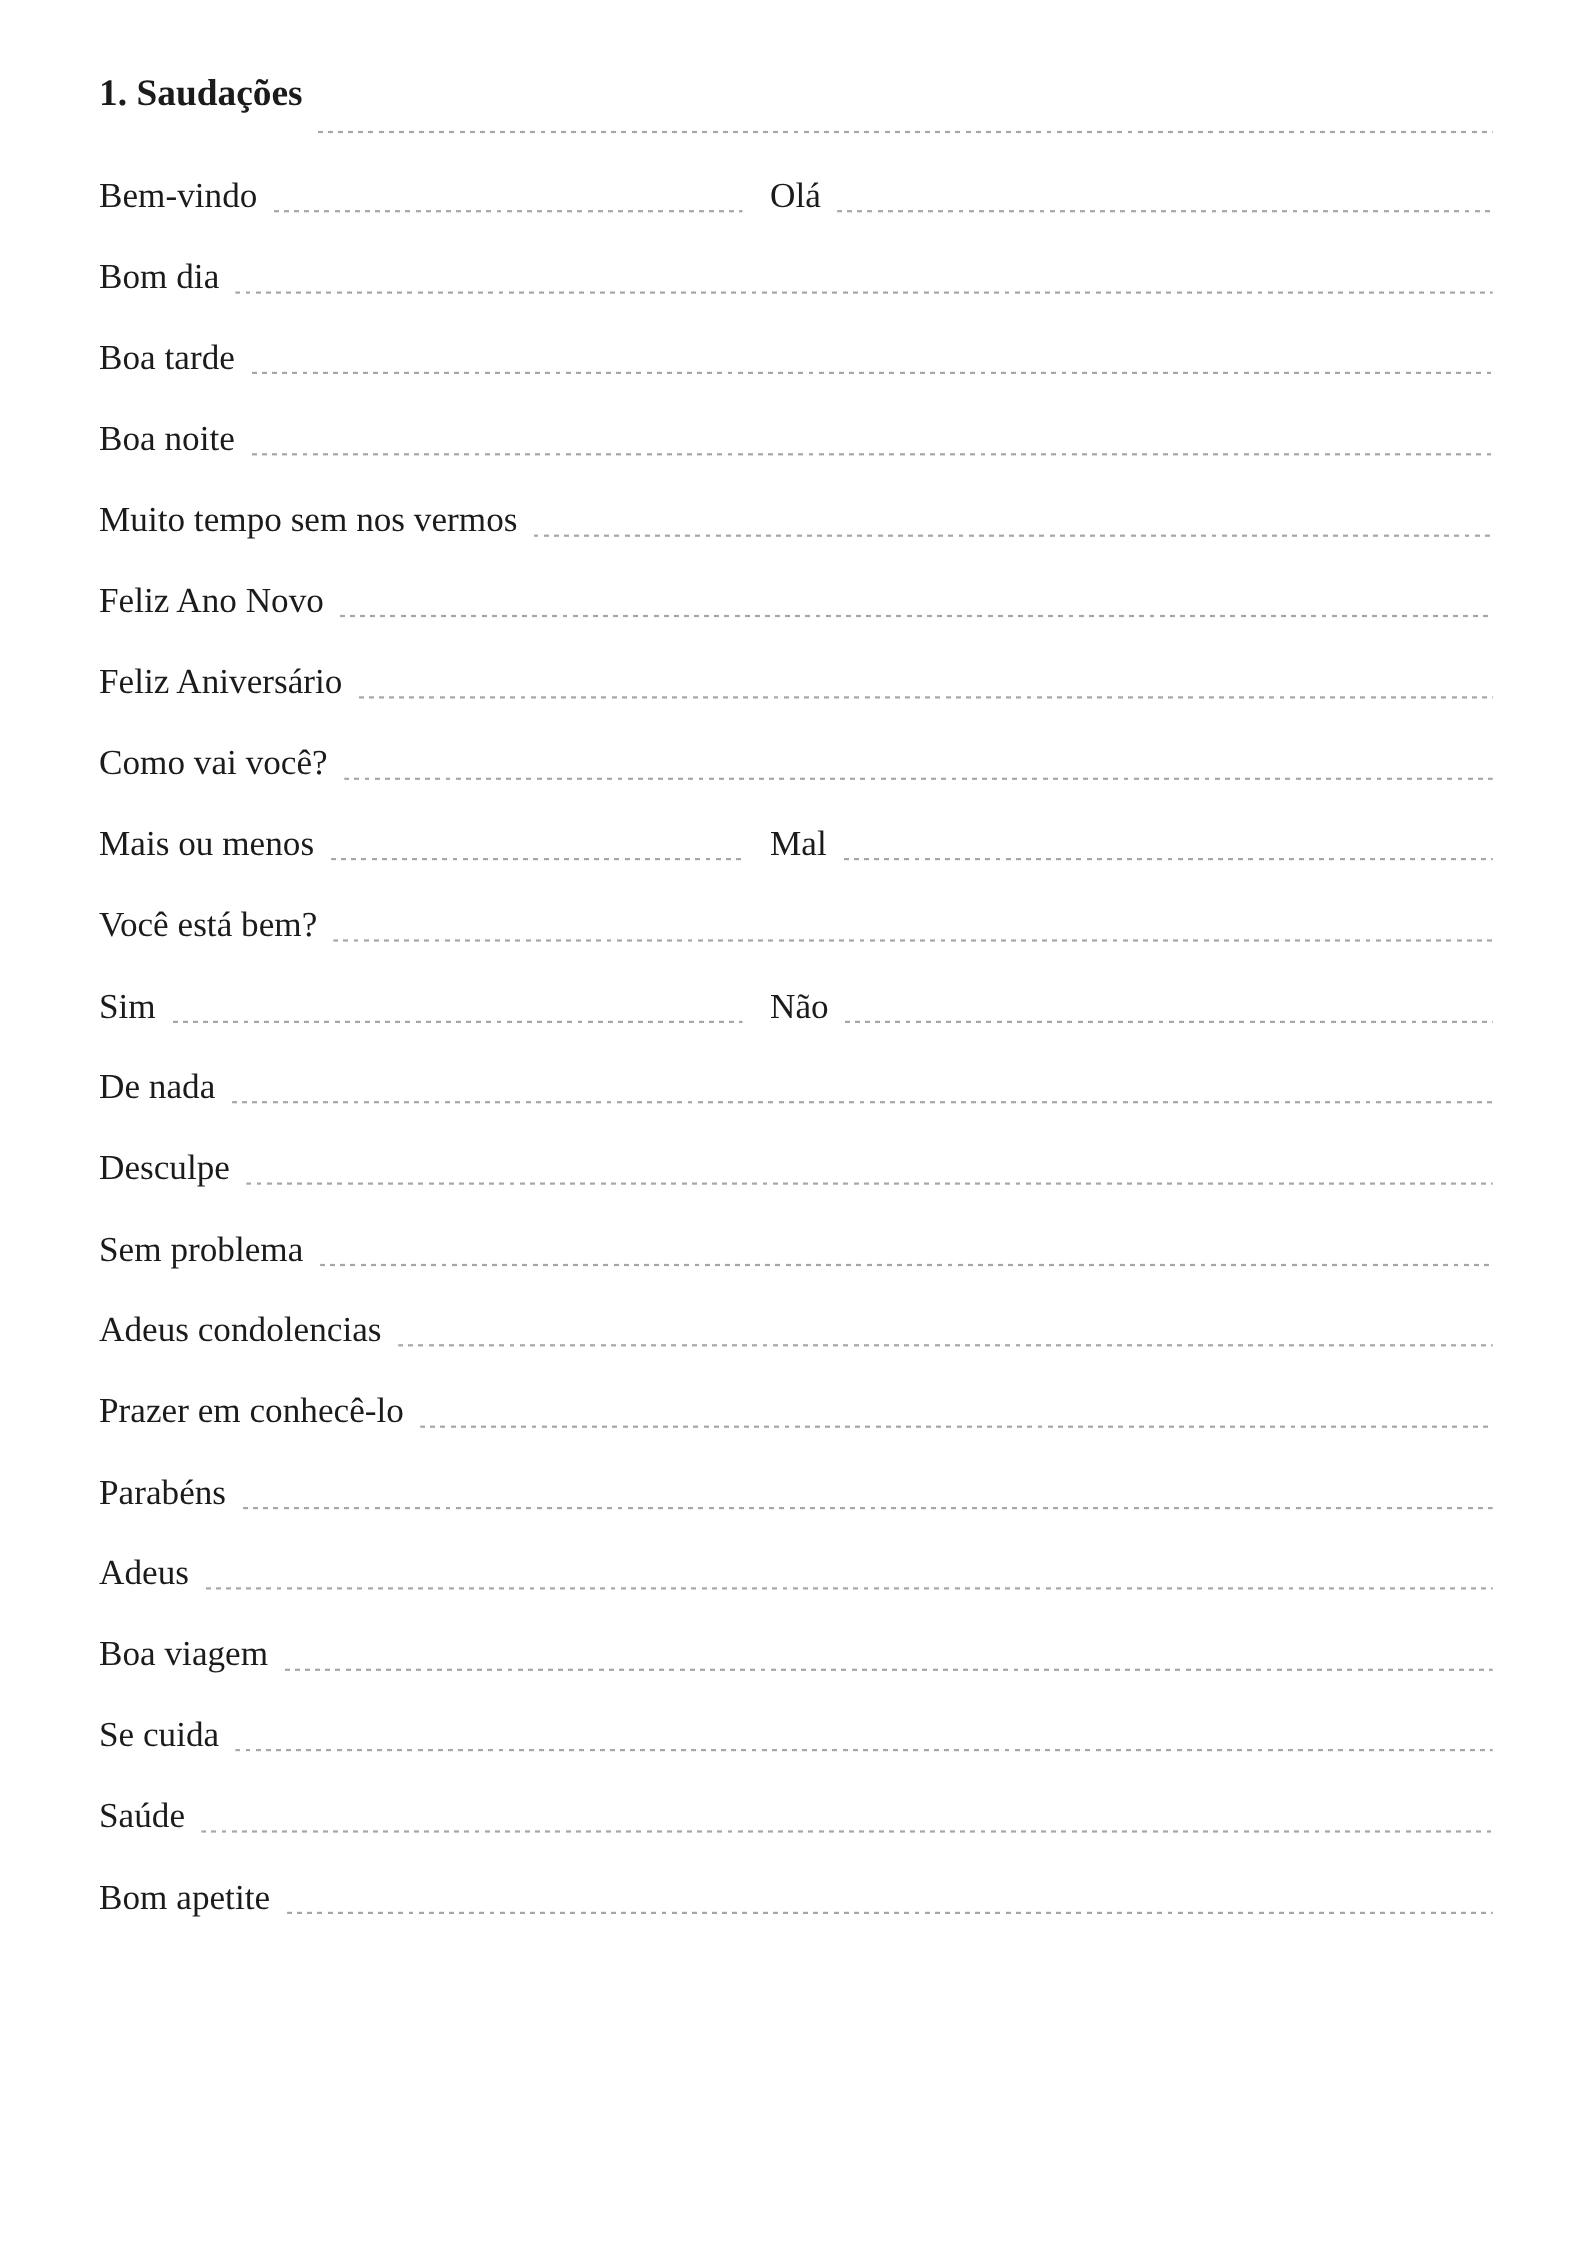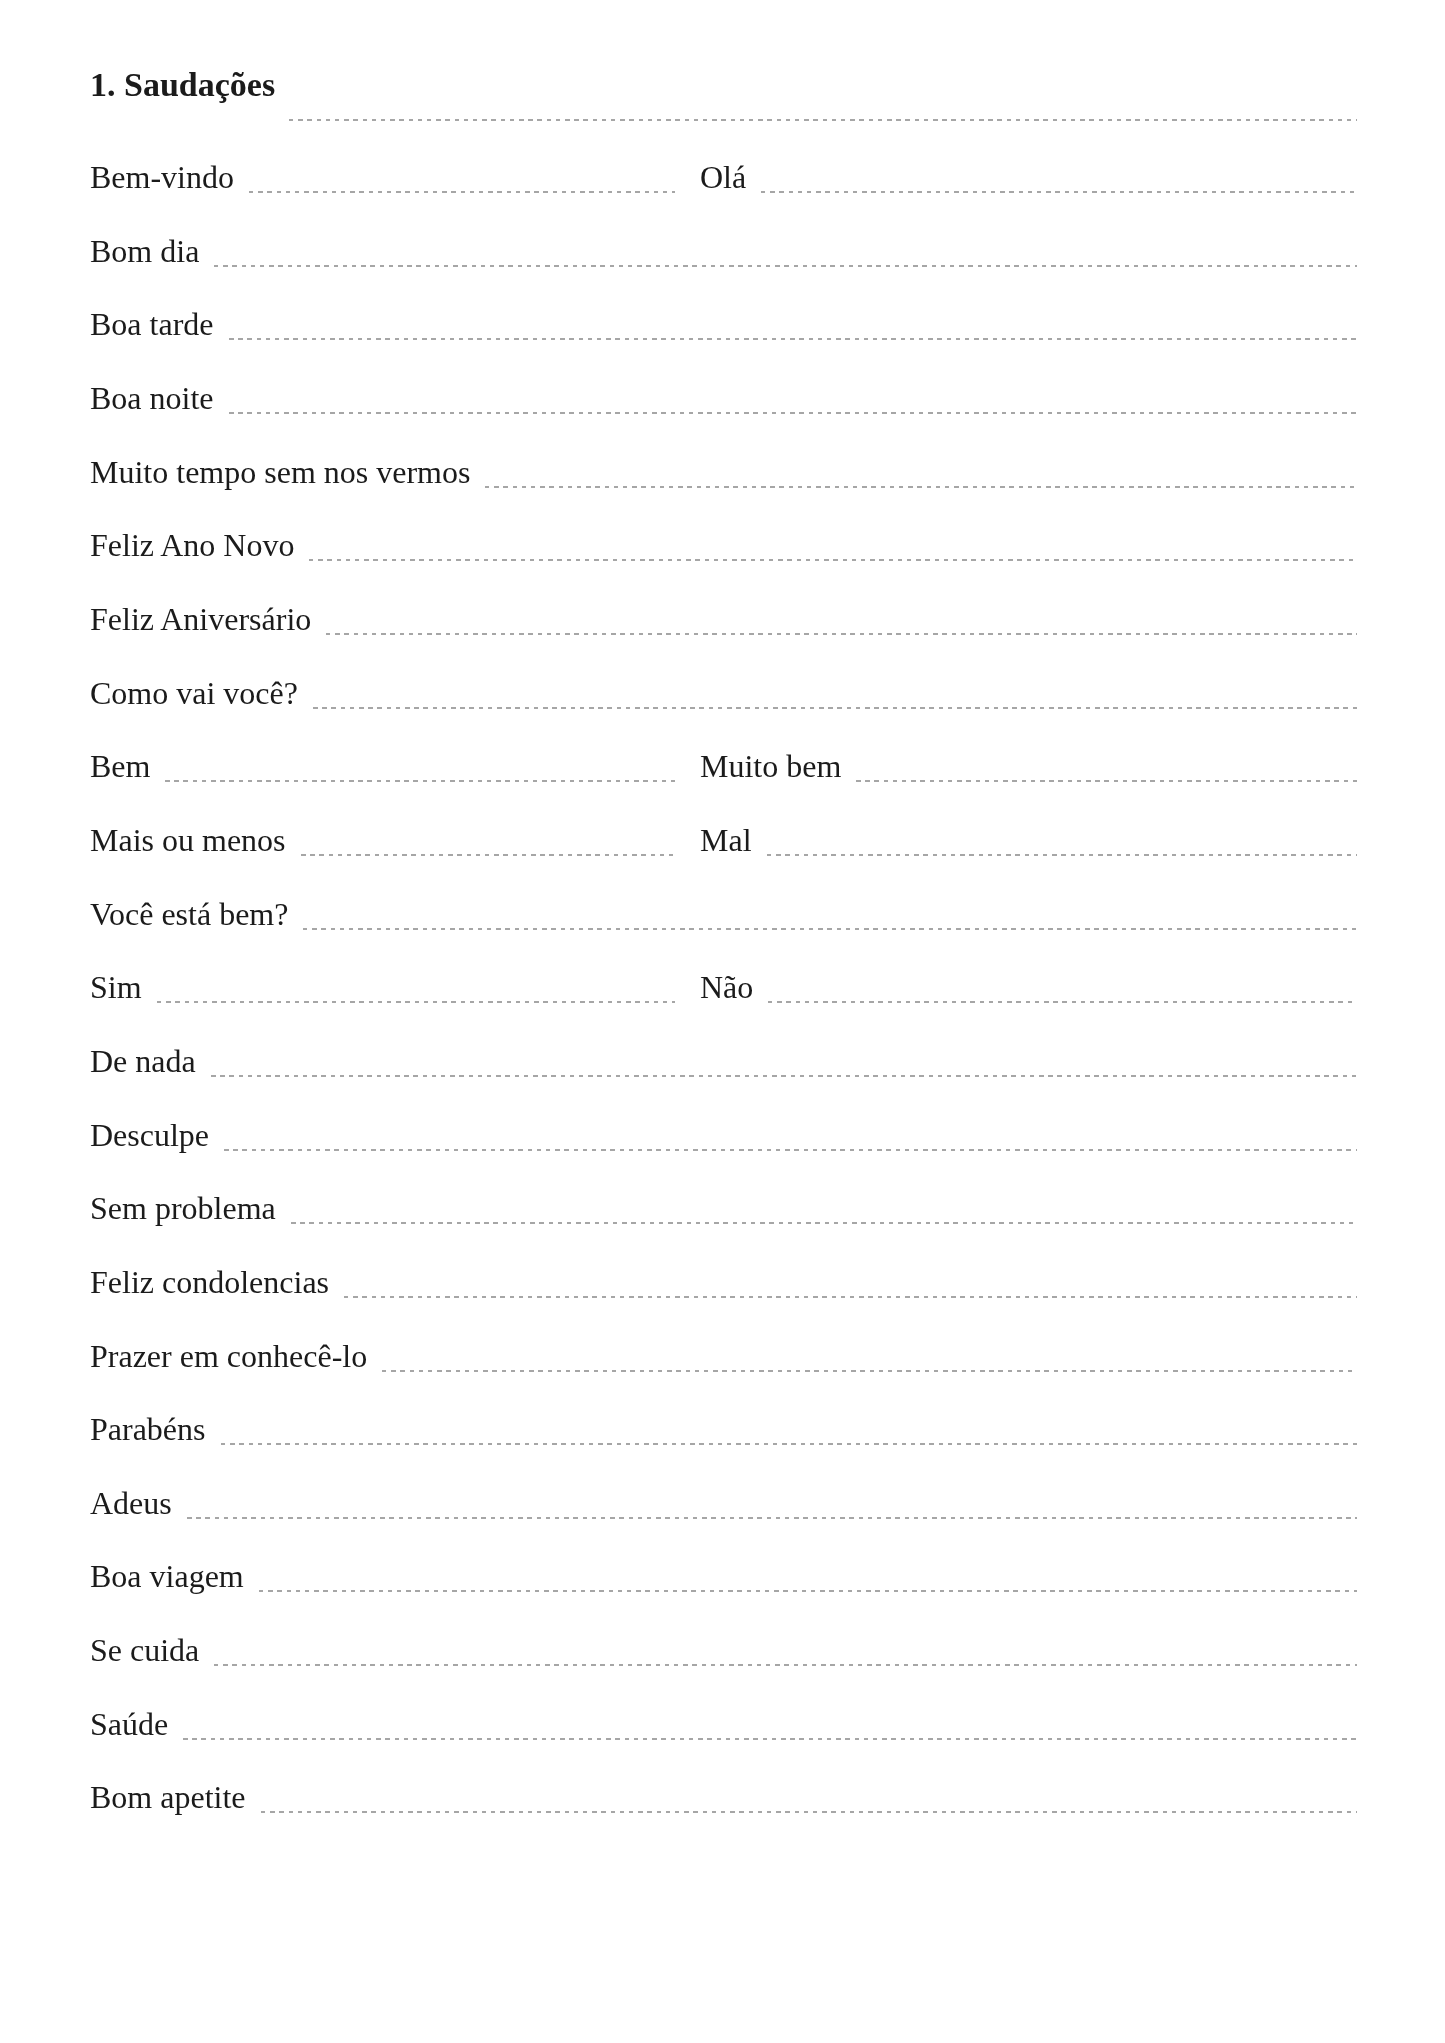--- a/index.html
+++ b/index.html
@@ -122,30 +122,20 @@
         </div>
       </div>
       <div class="row">
         <div class="cell">
           <span class="label">Como vai você?</span>
           <span class="dotline"></span>
         </div>
       </div>
       <div class="row">
         <div class="cell fixed">
-          <span class="label">Bem</span>
-          <span class="dotline"></span>
-        </div>
-        <div class="cell">
-          <span class="label">Muito bem</span>
-          <span class="dotline"></span>
-        </div>
-      </div>
-      <div class="row">
-        <div class="cell fixed">
           <span class="label">Mais ou menos</span>
           <span class="dotline"></span>
         </div>
         <div class="cell">
           <span class="label">Mal</span>
           <span class="dotline"></span>
         </div>
       </div>
       <div class="row">
         <div class="cell">
@@ -176,21 +166,21 @@
         </div>
       </div>
       <div class="row">
         <div class="cell">
           <span class="label">Sem problema</span>
           <span class="dotline"></span>
         </div>
       </div>
       <div class="row">
         <div class="cell">
-          <span class="label">Feliz condolencias</span>
+          <span class="label">Adeus condolencias</span>
           <span class="dotline"></span>
         </div>
       </div>
       <div class="row">
         <div class="cell">
           <span class="label">Prazer em conhecê-lo</span>
           <span class="dotline"></span>
         </div>
       </div>
       <div class="row">

